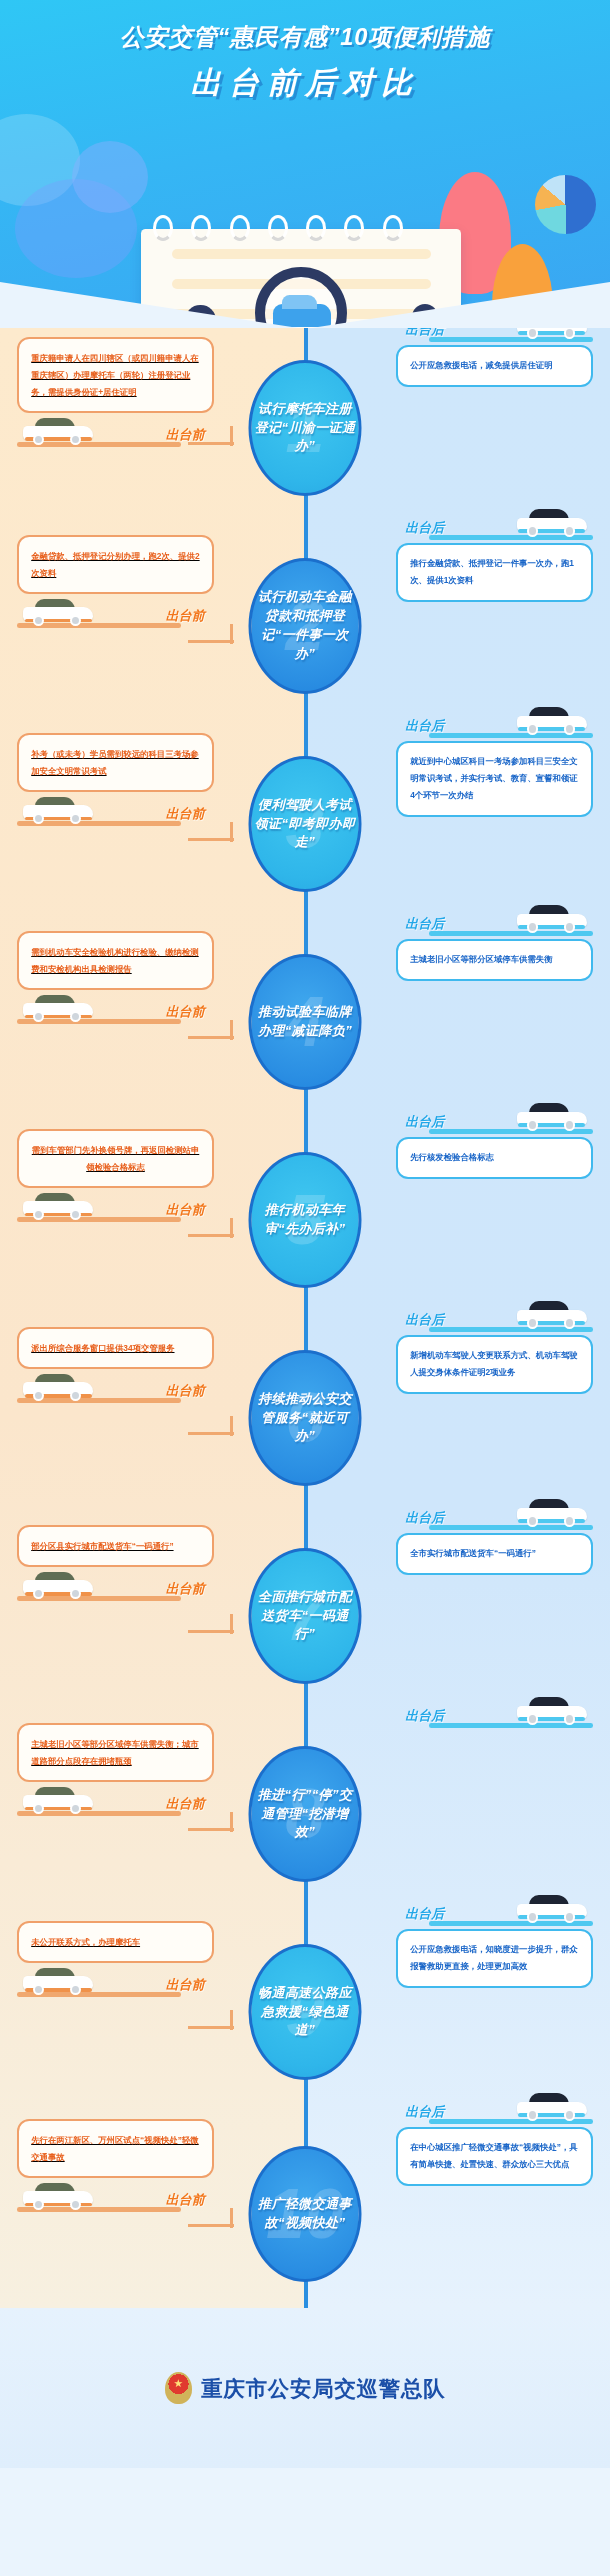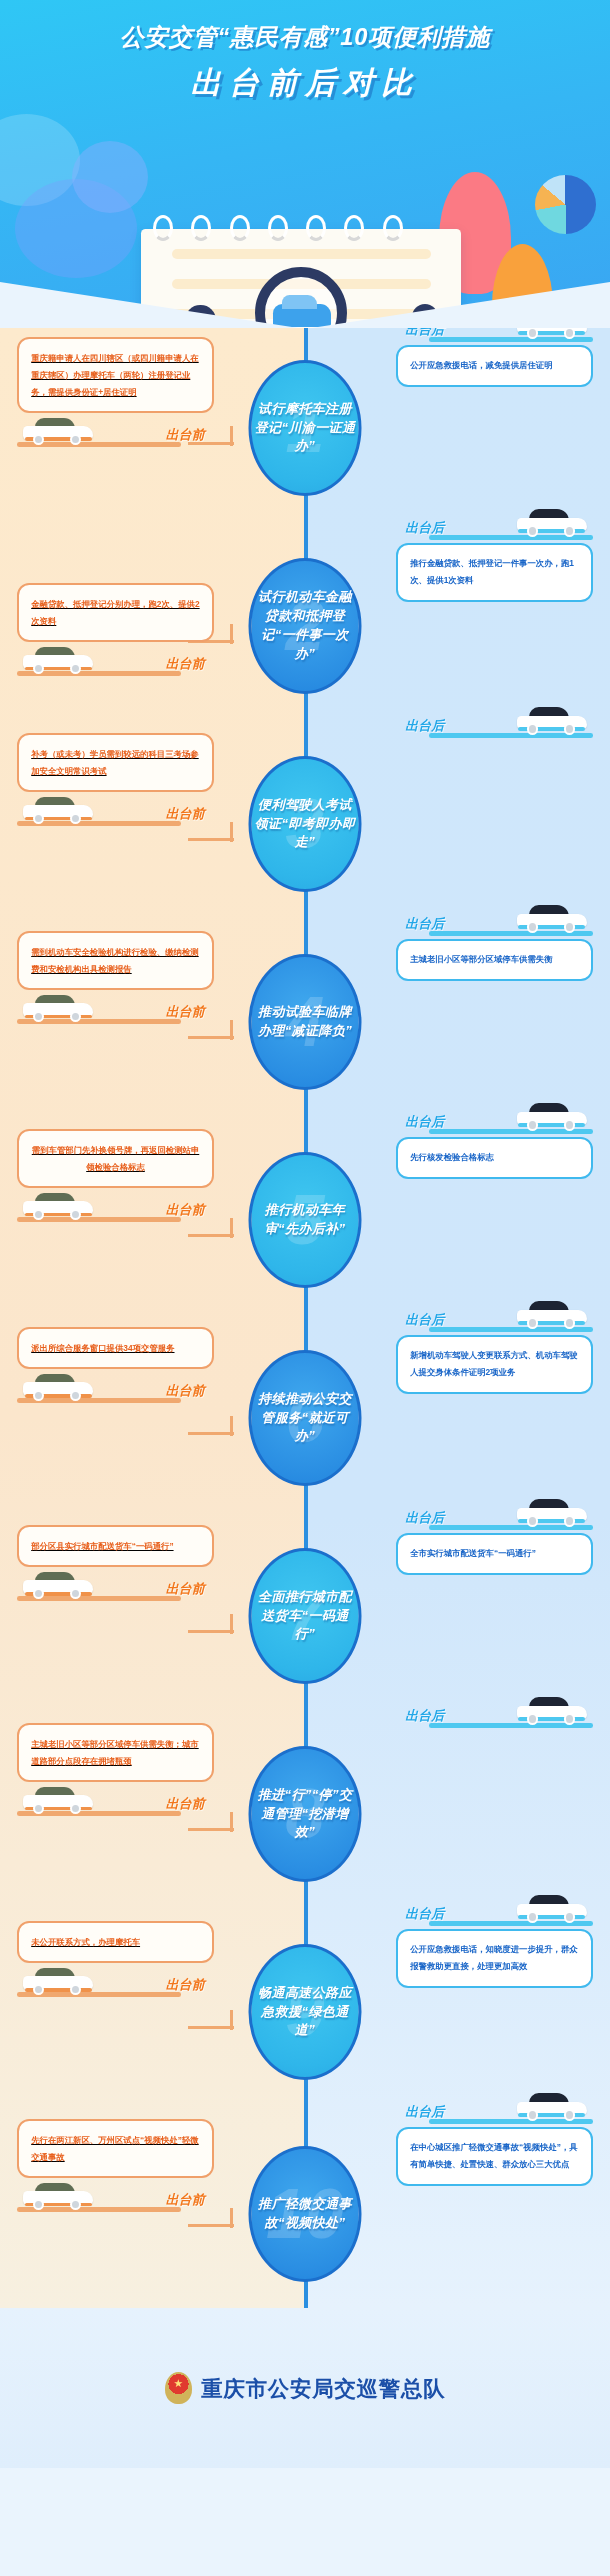--- a/index.html
+++ b/index.html
@@ -267,21 +267,21 @@
         <span class="bignum">1</span>
         <span class="ctitle">试行摩托车注册登记“川渝一证通办”</span>
       </div>
     </div>
     <div class="item">
       <div class="elbow left">
         <i style="left:188px;top:114px;width:46px;height:3.1px;"></i>
         <i style="left:230px;top:98px;width:3.1px;height:20px;"></i>
       </div>
       <div class="elbow right deep"></div>
-      <div class="before" style="top: 9.2px; margin-top: 48px;">
+      <div class="before" style="top: 9.2px;">
         <div class="box">金融贷款、抵押登记分别办理，跑2次、提供2次资料</div>
         <div class="pedestal">
           <div class="road"></div>
           <div class="car">
             <div class="ctop"></div>
             <div class="cbody"></div>
             <div class="stripe"></div>
             <div class="w1"></div>
             <div class="w2"></div>
           </div>
@@ -332,20 +332,21 @@
           <div class="road"></div>
           <div class="car">
             <div class="ctop"></div>
             <div class="cbody"></div>
             <div class="stripe"></div>
             <div class="w1"></div>
             <div class="w2"></div>
           </div>
           <div class="tag">出台后</div>
         </div>
+        <div class="box">就近到中心城区科目一考场参加科目三安全文明常识考试，并实行考试、教育、宣誓和领证4个环节一次办结</div>
       </div>
       <div class="circle light" style="top: 32px;">
         <span class="bignum">3</span>
         <span class="ctitle">便利驾驶人考试领证“即考即办即走”</span>
       </div>
     </div>
     <div class="item">
       <div class="elbow left">
         <i style="left:188px;top:114px;width:46px;height:3.1px;"></i>
         <i style="left:230px;top:98px;width:3.1px;height:20px;"></i>

